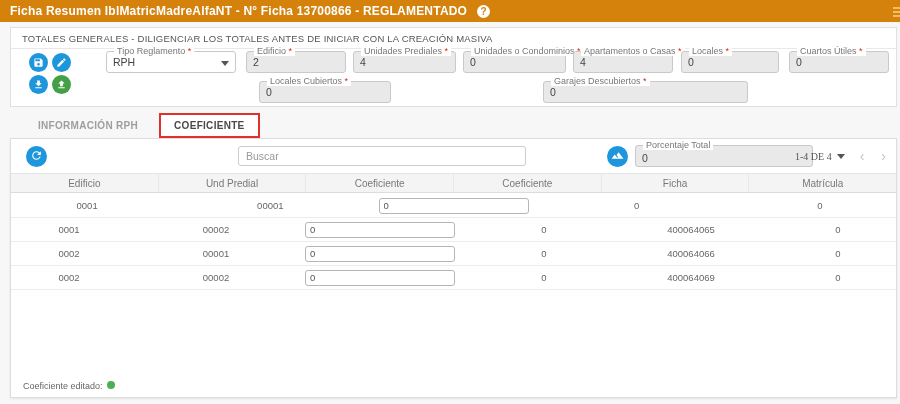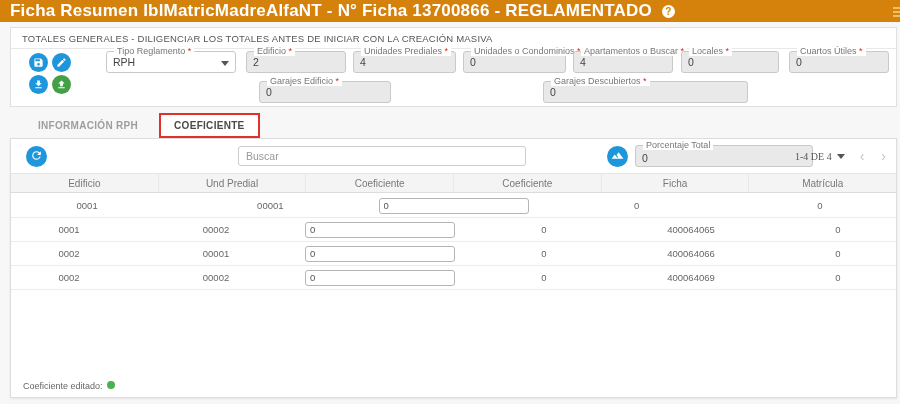--- a/index.html
+++ b/index.html
@@ -2,21 +2,21 @@
 <html><head>
 <meta charset="utf-8">
 <style>
   * { box-sizing: border-box; margin: 0; padding: 0; }
   html,body { background:#e9e9e9; font-family:"Liberation Sans", sans-serif; }
   .app { position:relative; width:900px; height:404px; background:#f7f7f7; overflow:hidden; }
 
   
   .topbar { position:absolute; top:0; left:0; width:100%; height:22px; background:#d5820c;
             display:flex; align-items:center; padding:0 10px; gap:10px; }
-  .topbar-title { color:#fff; font-size:17px; font-weight:bold; letter-spacing:.2px; white-space:nowrap; }
+  .topbar-title { color:#fff; font-size:12px; font-weight:bold; letter-spacing:.2px; white-space:nowrap; }
   .help-badge { width:13px; height:13px; border-radius:50%; background:#fff; color:#d5820c;
                 font-size:10px; font-weight:bold; display:flex; align-items:center; justify-content:center;
                 cursor:pointer; flex:0 0 auto; }
   .menu-burger { position:absolute; right:-5px; top:5px; width:12px; }
   .menu-burger i { display:block; height:2px; background:#f2c063; margin:2px 0; }
 
   
   .totales { position:absolute; top:27px; left:10px; width:887px; height:80px;
              background:#fff; border:1px solid #e0e0e0; }
   .totales-title { font-size:9.5px; color:#555; padding:5px 11px 4px; border-bottom:1px solid #e8e8e8; letter-spacing:.2px; }
@@ -127,34 +127,34 @@
     </div>
     <div class="field" style="left:342px; top:23px; width:103px;">
       <span class="lbl"><span>Unidades Prediales</span><span class="req"> *</span></span>
       <div class="val">4</div>
     </div>
     <div class="field" style="left:452px; top:23px; width:103px;">
       <span class="lbl"><span>Unidades o Condominios</span><span class="req"> *</span></span>
       <div class="val">0</div>
     </div>
     <div class="field" style="left:562px; top:23px; width:100px;">
-      <span class="lbl"><span>Apartamentos o Buscar</span><span class="req"> *</span></span>
+      <span class="lbl"><span>Apartamentos o Casas</span><span class="req"> *</span></span>
       <div class="val">4</div>
     </div>
     <div class="field" style="left:670px; top:23px; width:98px;">
       <span class="lbl"><span>Locales</span><span class="req"> *</span></span>
       <div class="val">0</div>
     </div>
     <div class="field" style="left:778px; top:23px; width:100px;">
       <span class="lbl"><span>Cuartos Útiles</span><span class="req"> *</span></span>
       <div class="val">0</div>
     </div>
 
     <div class="field" style="left:248px; top:53px; width:132px;">
-      <span class="lbl"><span>Garajes Edificio</span><span class="req"> *</span></span>
+      <span class="lbl"><span>Locales Cubiertos</span><span class="req"> *</span></span>
       <div class="val">0</div>
     </div>
     <div class="field" style="left:532px; top:53px; width:205px;">
       <span class="lbl"><span>Garajes Descubiertos</span><span class="req"> *</span></span>
       <div class="val">0</div>
     </div>
   </div>
 
   <div class="tabs">
     <span class="tab inactive">INFORMACIÓN RPH</span>

